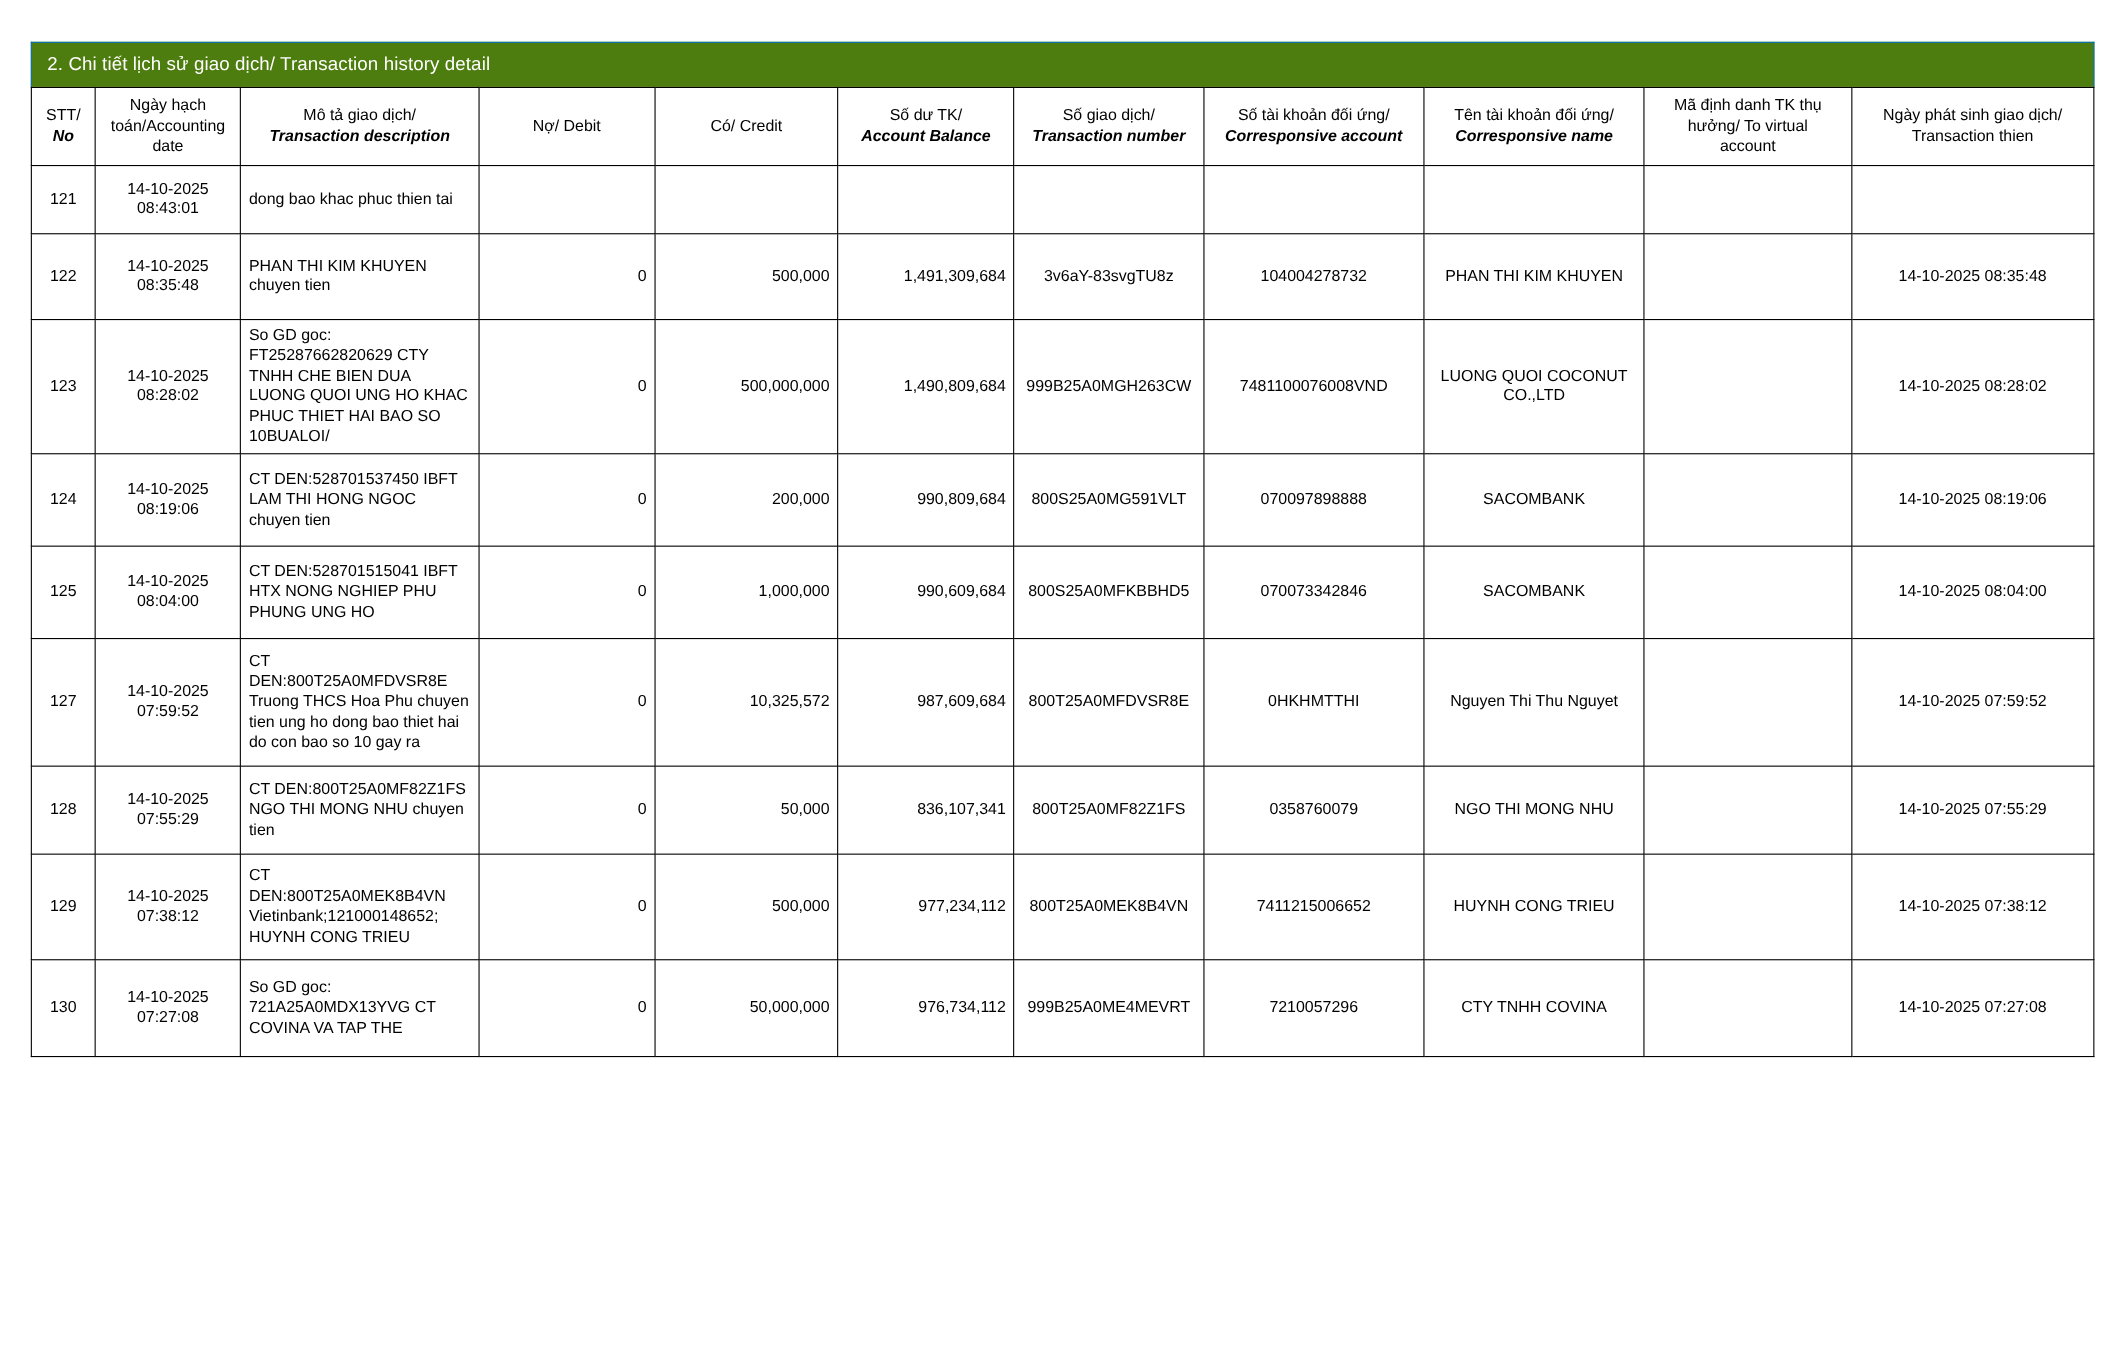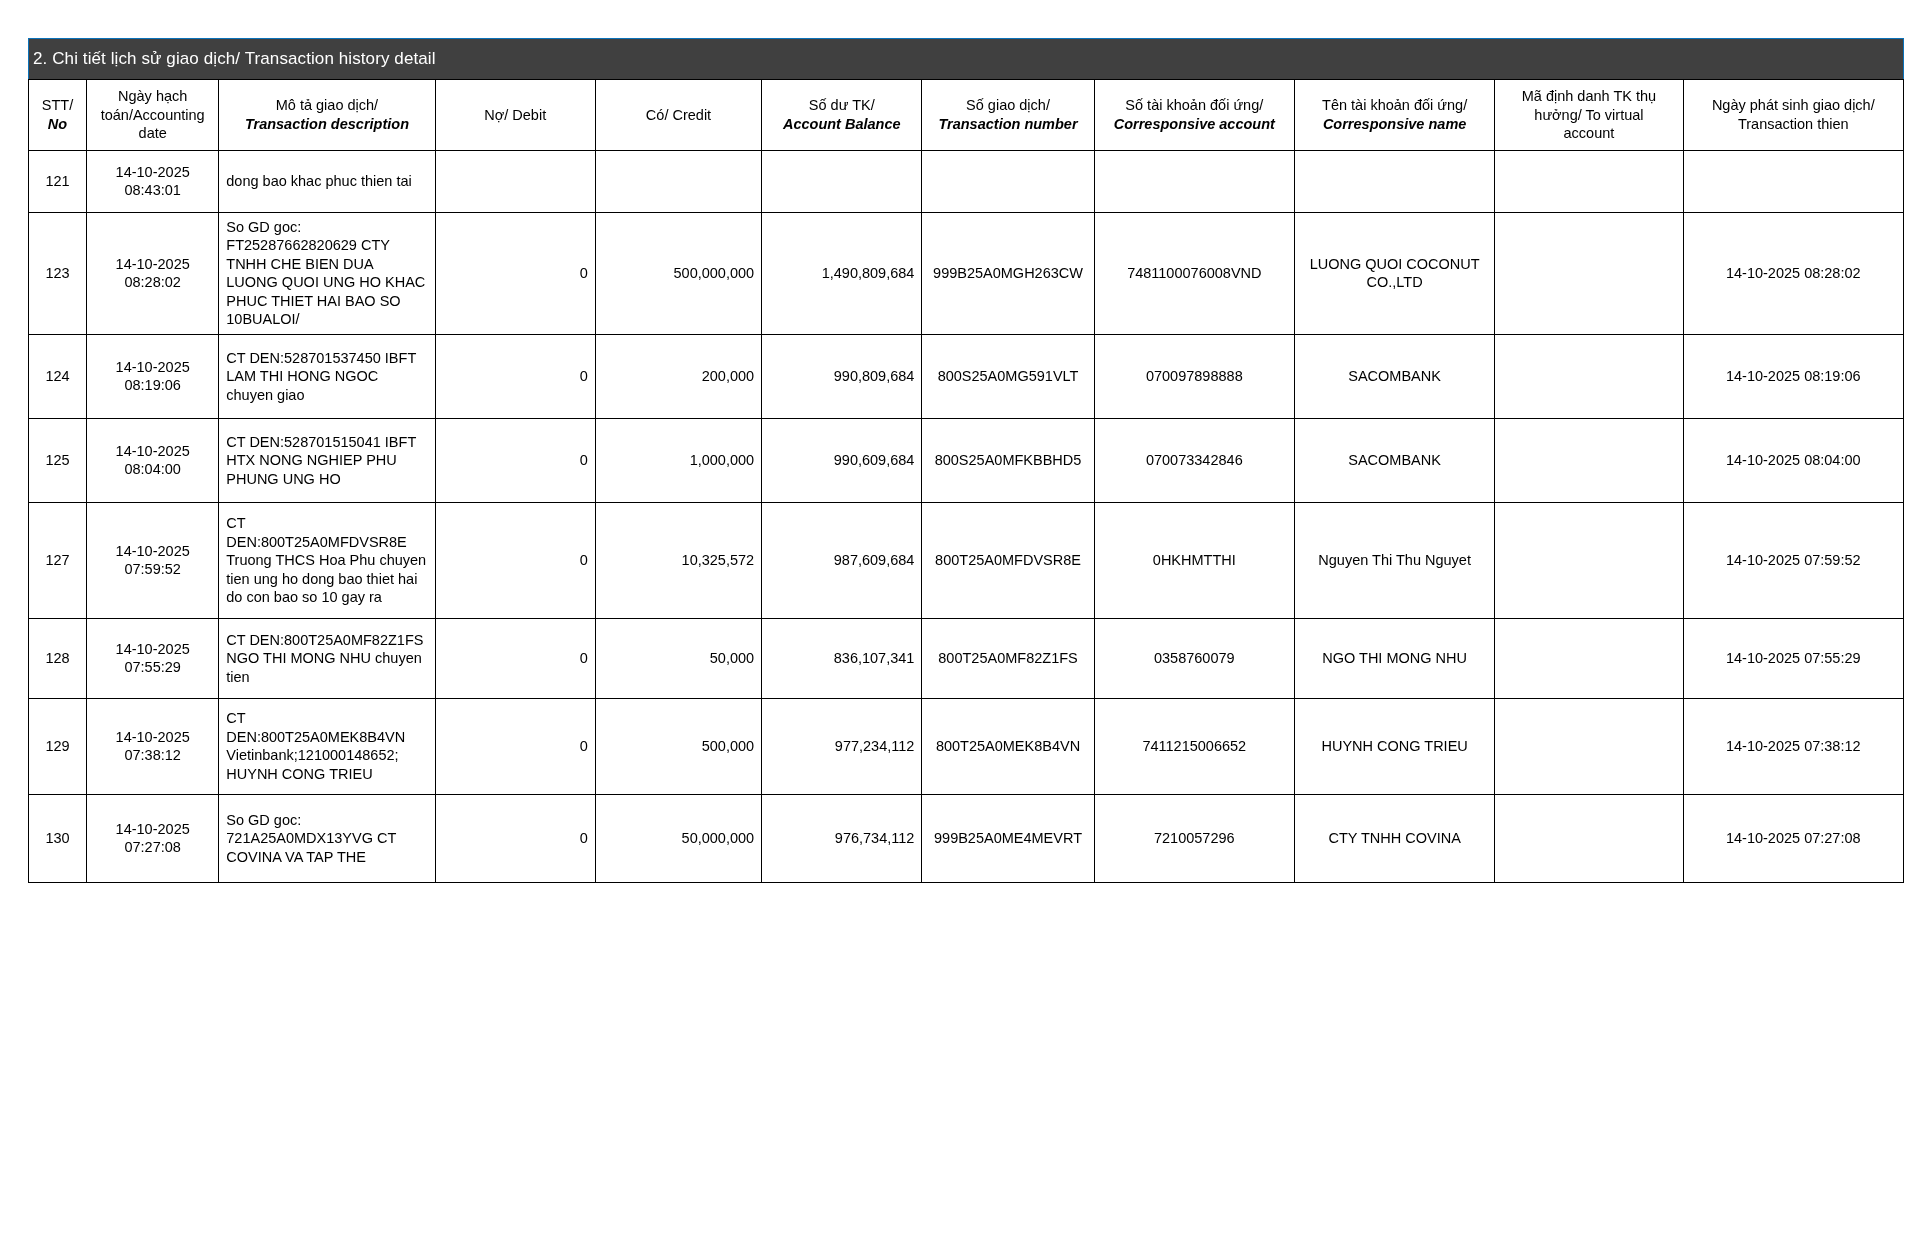--- a/index.html
+++ b/index.html
@@ -14,25 +14,25 @@
     color: #000000;
   }
   .page {
     position: relative;
     width: 1932px;
     height: 1240px;
     box-sizing: border-box;
     padding: 38px 28px 0 28px;
   }
   .section-banner {
-    background: #404040;
+    background: #4d7c0f;
     color: #ffffff;
     font-size: 17px;
     line-height: 1;
-    padding: 11px 14px 12px 4px;
+    padding: 11px 14px 12px 14px;
     box-sizing: border-box;
     border: 1px solid #0b72b9;
     border-bottom: none;
     letter-spacing: 0.1px;
   }
   table.txn {
     border-collapse: collapse;
     width: 100%;
     table-layout: fixed;
   }
@@ -142,37 +142,50 @@
         <td class="l">dong bao khac phuc thien tai</td>
         <td class="r"></td>
         <td class="r"></td>
         <td class="r"></td>
         <td class="c"></td>
         <td class="c"></td>
         <td class="c"></td>
         <td class="c"></td>
         <td class="c"></td>
       </tr>
+      <tr style="height:78px;">
+        <td class="c">122</td>
+        <td class="c">14-10-2025 08:35:48</td>
+        <td class="l">PHAN THI KIM KHUYEN chuyen tien</td>
+        <td class="r">0</td>
+        <td class="r">500,000</td>
+        <td class="r">1,491,309,684</td>
+        <td class="c">3v6aY-83svgTU8z</td>
+        <td class="c">104004278732</td>
+        <td class="c">PHAN THI KIM KHUYEN</td>
+        <td class="c"></td>
+        <td class="c">14-10-2025 08:35:48</td>
+      </tr>
       <tr style="height:110px;">
         <td class="c">123</td>
         <td class="c">14-10-2025 08:28:02</td>
         <td class="l">So GD goc: FT25287662820629 CTY TNHH CHE BIEN DUA LUONG QUOI UNG HO KHAC PHUC THIET HAI BAO SO 10BUALOI/</td>
         <td class="r">0</td>
         <td class="r">500,000,000</td>
         <td class="r">1,490,809,684</td>
         <td class="c">999B25A0MGH263CW</td>
         <td class="c">7481100076008VND</td>
         <td class="c">LUONG QUOI COCONUT CO.,LTD</td>
         <td class="c"></td>
         <td class="c">14-10-2025 08:28:02</td>
       </tr>
       <tr style="height:84px;">
         <td class="c">124</td>
         <td class="c">14-10-2025 08:19:06</td>
-        <td class="l">CT DEN:528701537450 IBFT LAM THI HONG NGOC chuyen giao</td>
+        <td class="l">CT DEN:528701537450 IBFT LAM THI HONG NGOC chuyen tien</td>
         <td class="r">0</td>
         <td class="r">200,000</td>
         <td class="r">990,809,684</td>
         <td class="c">800S25A0MG591VLT</td>
         <td class="c">070097898888</td>
         <td class="c">SACOMBANK</td>
         <td class="c"></td>
         <td class="c">14-10-2025 08:19:06</td>
       </tr>
       <tr style="height:84px;">

